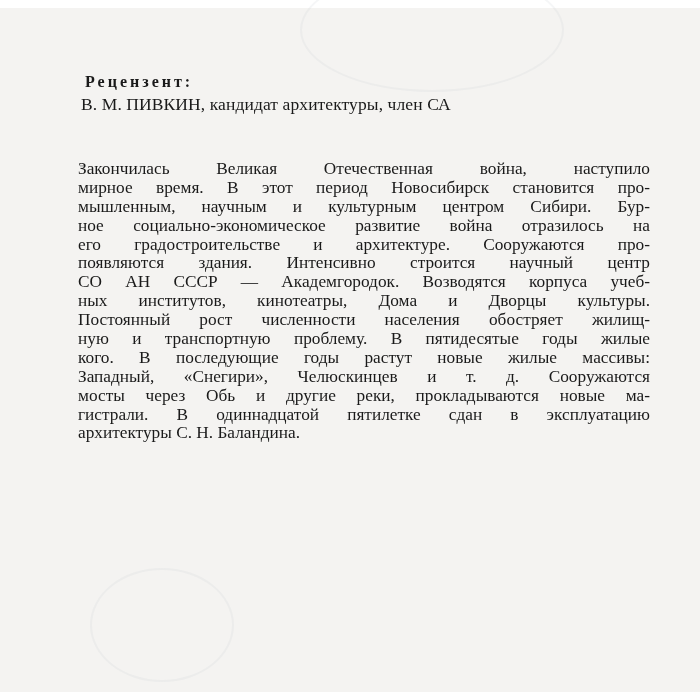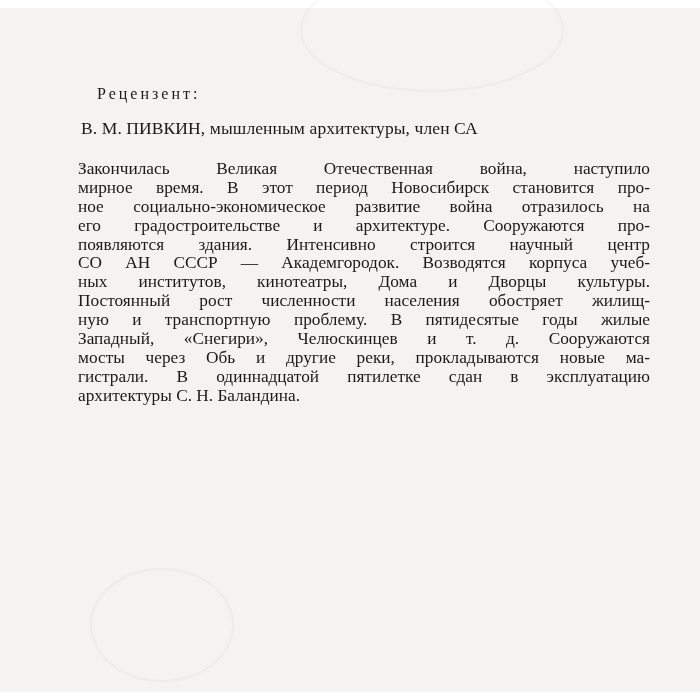--- a/index.html
+++ b/index.html
@@ -23,21 +23,22 @@
     }
     .reviewer {
       position: absolute;
       left: 81px; top: 69px;
       width: 560px;
     }
     .reviewer-label {
       font-size: 16px;
       letter-spacing: 3px;
       line-height: 17px;
-      margin: 16px;
+      margin: 4px;
+      font-weight: bold;
     }
     .reviewer-name {
       font-size: 17.5px;
       line-height: 20px;
       margin: 0;
       letter-spacing: 0.1px;
     }
     .body-text {
       position: absolute;
       left: 78px; top: 160px;
@@ -62,32 +63,34 @@
 </head>
 <body>
 
 <div class="page">
   <div class="ghost" style="left:300px; top:-40px; width:260px; height:120px;"></div>
   <div class="ghost" style="left:90px; top:560px; width:140px; height:110px;"></div>
 </div>
 
 <div class="reviewer">
   <p class="reviewer-label">Рецензент:</p>
-  <p class="reviewer-name">В. М. ПИВКИН, мышленным архитектуры, член СА</p>
+  <p class="reviewer-name">В. М. ПИВКИН, кандидат архитектуры, член СА</p>
 </div>
 
 <span class="mark">''</span>
 
 <div class="body-text">
   <span class="line">   Закончилась Великая Отечественная  война,  наступило</span>
   <span class="line">мирное время. В этот период Новосибирск становится про-</span>
+  <span class="line">мышленным, научным и культурным центром Сибири. Бур-</span>
   <span class="line">ное социально-экономическое развитие война отразилось на</span>
   <span class="line">его градостроительстве и архитектуре.  Сооружаются  про-</span>
   <span class="line">появляются здания. Интенсивно строится  научный  центр</span>
   <span class="line">СО АН СССР — Академгородок. Возводятся корпуса  учеб-</span>
   <span class="line">ных институтов, кинотеатры, Дома  и  Дворцы  культуры.</span>
   <span class="line">Постоянный рост численности населения обостряет  жилищ-</span>
   <span class="line">ную и транспортную проблему. В пятидесятые годы жилые</span>
+  <span class="line">кого. В последующие годы растут новые жилые  массивы:</span>
   <span class="line">Западный, «Снегири», Челюскинцев  и  т.  д.  Сооружаются</span>
   <span class="line">мосты через Обь и другие реки, прокладываются новые ма-</span>
   <span class="line">гистрали. В одиннадцатой пятилетке  сдан  в  эксплуатацию</span>
   <span class="line last">архитектуры С. Н. Баландина.</span>
 </div>
 
 </body></html>

